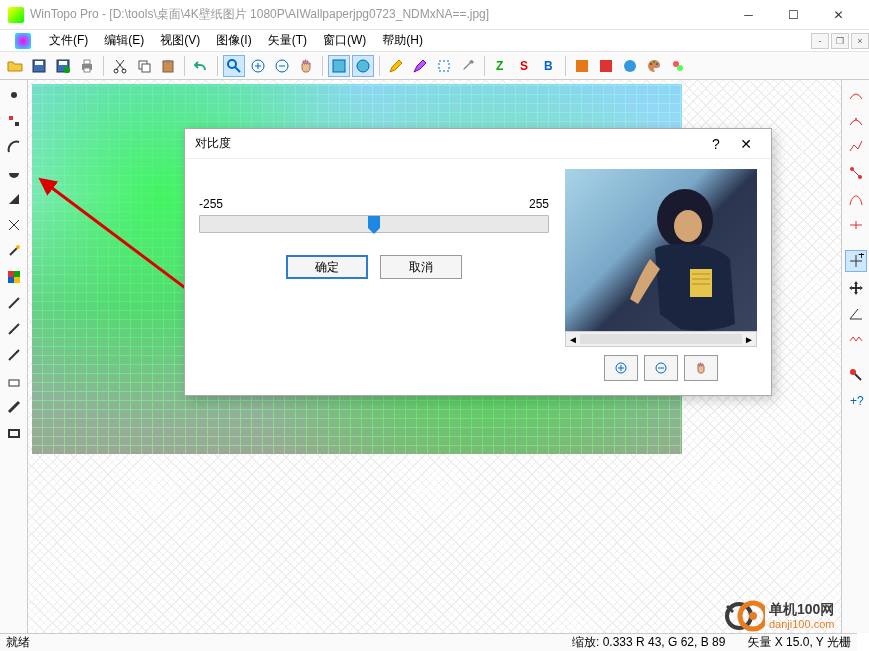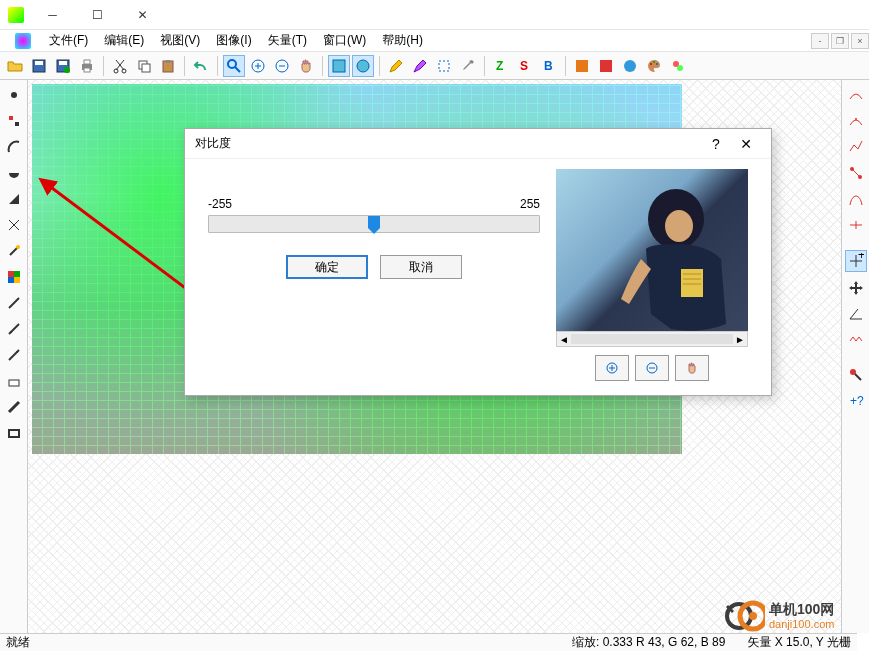--- a/index.html
+++ b/index.html
@@ -40,21 +40,21 @@
 .green-overlay2 { position: absolute; inset: 0; background: radial-gradient(circle at 20% 30%,rgba(0,255,0,0.6) 0,transparent 40%),radial-gradient(circle at 70% 60%,rgba(0,255,0,0.5) 0,transparent 50%); }
 
 
 .red-arrow { position: absolute; pointer-events: none; }
 
 
 .dialog { position: absolute; left: 184px; top: 128px; width: 588px; height: 268px; background: #fff; border: 1px solid #aaa; box-shadow: 4px 4px 12px rgba(0,0,0,0.2); }
 .dialog .dlg-title { height: 30px; display: flex; align-items: center; padding: 0 10px; border-bottom: 1px solid #eee; }
 .dialog .dlg-title .txt { flex: 1; }
 .dialog .dlg-title .dlg-btn { width: 30px; height: 24px; display: flex; align-items: center; justify-content: center; font-size: 14px; }
-.dialog .dlg-body { padding: 10px 23px; display: flex; gap: 16px; }
+.dialog .dlg-body { padding: 10px 14px; display: flex; gap: 16px; }
 .dialog .slider-col { flex: 1; }
 .dialog .range-labels { display: flex; justify-content: space-between; margin-top: 28px; margin-bottom: 4px; }
 .dialog .slider-track { height: 18px; background: #e8e8e8; border: 1px solid #bbb; position: relative; border-radius: 1px; }
 .dialog .slider-thumb { position: absolute; left: 50%; top: -4px; transform: translateX(-50%); width: 12px; height: 24px; }
 .dialog .btns { margin-top: 22px; display: flex; justify-content: center; gap: 12px; }
 .dialog .dbtn { width: 82px; height: 24px; border: 1px solid #999; background: #f5f5f5; display: flex; align-items: center; justify-content: center; cursor: default; }
 .dialog .dbtn.primary { border: 2px solid #2b7cd3; }
 .dialog .preview-col { width: 192px; }
 .dialog .preview-img { width: 192px; height: 162px; background: linear-gradient(135deg,#a8d4e8 0%,#7ba8c8 40%,#2a3550 55%,#3a4560 100%); position: relative; overflow: hidden; }
 .dialog .character { position: absolute; left: 55px; top: 15px; width: 130px; height: 150px; }
@@ -74,20 +74,21 @@
 .watermark .logo-c { width: 40px; height: 40px; }
 .watermark .wm-txt { display: flex; flex-direction: column; line-height: 1.2; }
 .watermark .wm1 { font-size: 14px; font-weight: bold; color: #333; }
 .watermark .wm2 { font-size: 11px; color: #e67817; }
 </style>
 </head>
 <body>
 
 <div class="titlebar">
   <div class="app-icon"></div>
+  <div class="title">WinTopo Pro - [D:\tools\桌面\4K壁纸图片 1080P\AIWallpaperjpg0723_NDMxNA==.jpg]</div>
   <div class="winbtn">─</div>
   <div class="winbtn">☐</div>
   <div class="winbtn close">✕</div>
 </div>
 
 <div class="menubar">
   <div class="app-icon2"></div>
   <div class="menu-item">文件(F)</div>
   <div class="menu-item">编辑(E)</div>
   <div class="menu-item">视图(V)</div>

